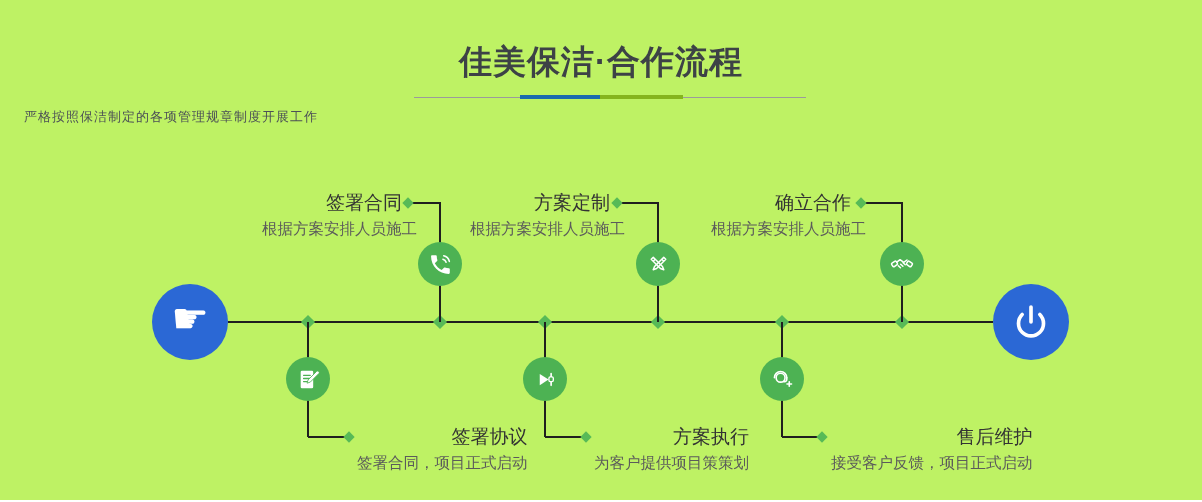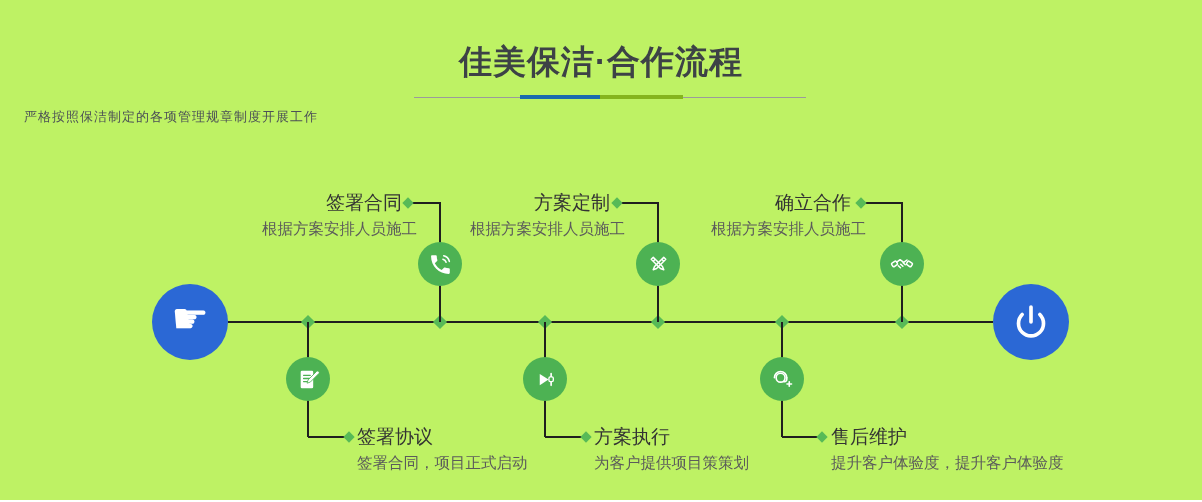--- a/index.html
+++ b/index.html
@@ -33,21 +33,21 @@
   .hand-glyph{
     font-family:"DejaVu Sans",sans-serif;font-size:42px;line-height:1;
     color:#ffffff;transform:translateY(-3px);
   }
   
   .step-text{position:absolute;white-space:nowrap;}
   .step-text .title{font-size:19px;line-height:22px;color:var(--step-title-text);}
   .step-text .desc{font-size:15.5px;line-height:18px;margin-top:6px;color:var(--step-desc-text);}
   .top-text{top:192px;text-align:right;}
   .top-text .title{margin-right:15px;}
-  .bottom-text{top:426px;text-align:left;}
+  .bottom-text{top:426px;text-align:right;}
 </style>
 </head>
 <body>
 
 <div class="canvas">
 
   <div class="page-title">佳美保洁·合作流程</div>
   <div class="divider-gray"></div>
   <div class="divider-seg divider-blue"></div>
   <div class="divider-seg divider-green"></div>
@@ -159,16 +159,16 @@
   <div class="circle green" style="left:760px;top:357px;">
     <svg viewBox="0 0 24 24" width="26" height="26" fill="none" stroke="#fff" stroke-width="1.5" stroke-linecap="round">
       <circle cx="10.7" cy="10.8" r="4.1"></circle>
       <path d="M5 10.8a5.7 5.7 0 0 1 11.4 0"></path>
       <path d="M16.4 10.8v1.7a1.9 1.9 0 0 1-1.9 1.9h-1.1"></path>
       <path d="M16.6 16.6h4.2M18.7 14.5v4.2"></path>
     </svg>
   </div>
   <div class="step-text bottom-text" style="left:831px;">
     <div class="title">售后维护</div>
-    <div class="desc">提升客户体验度，提升客户体验度</div>
+    <div class="desc">接受客户反馈，项目正式启动</div>
   </div>
 
 </div>
 
 </body></html>

